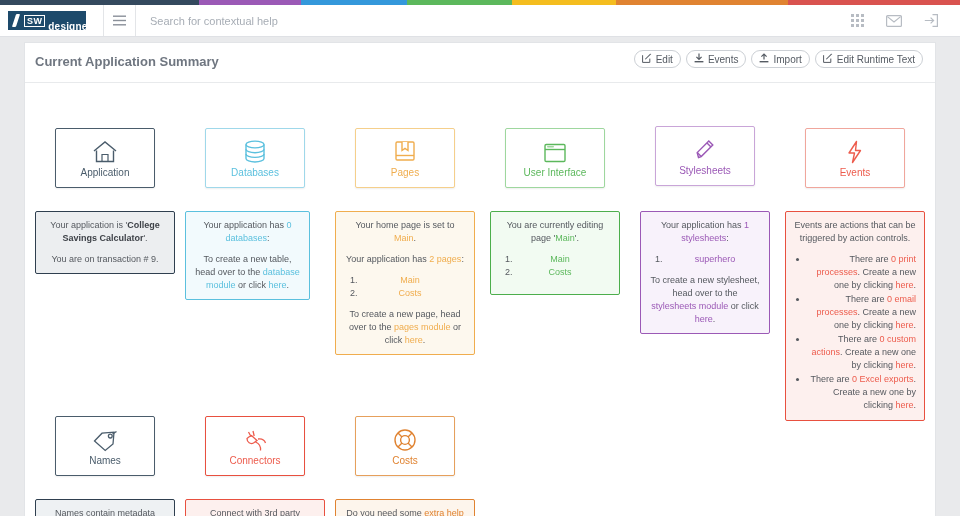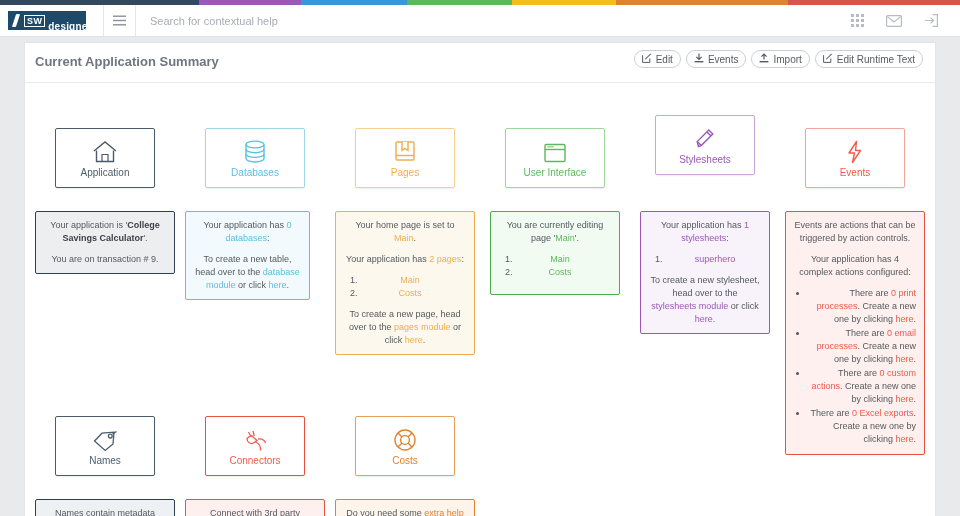--- a/index.html
+++ b/index.html
@@ -279,21 +279,21 @@
           </g>
               <g fill="#9ed79e">
                 <rect x="4" y="4" width="7" height="1.6" rx=".8"></rect>
               </g>
             </svg>
         </span>
         <span class="lbl" style="color:#5cb85c">User Interface</span>
       </div>
     </div>
 
-    <div class="mod" style="left:630px;top:32px">
+    <div class="mod" style="left:630px;top:43px">
       <div class="mod-tile" style="border-color:#c9a5d8">
         <span class="ico">
           <svg width="22" height="24" viewBox="0 0 22 24">
               <g fill="none" stroke="#9b59b6" stroke-width="1.4">
             <path d="M4.5 19.5 L3.2 14.6 L14.8 3 L18.8 7 L7.2 18.6 Z"></path>
                 <path d="M13 5 L17 9"></path>
                 <path d="M3.2 14.6 L7.2 18.6"></path>
           </g>
             </svg>
         </span>
@@ -376,21 +376,20 @@
             <span class="nm" style="color:#9b59b6;padding-right:20px">superhero</span>
           </li>
       </ol>
       <p>
         <span>To create a new stylesheet, head over to the </span><a href="#" style="color:#9b59b6;text-decoration:none">stylesheets module</a><span> or click </span><a href="#" style="color:#9b59b6;text-decoration:none">here</a><span>.</span>
       </p>
     </div>
 
     <div class="panel" style="left:760px;top:128px;width:140px;background:#fdf0ee;border-color:#e8503f">
       <p>Events are actions that can be triggered by action controls.</p>
-      <p>Your application has 4 complex actions configured:</p>
       <ul>
         <li>
           <span>There are </span><span style="color:#ed5c4d">0 print processes</span><span>. Create a new one by clicking </span><a href="#" style="color:#ed5c4d;text-decoration:none">here</a><span>.</span>
         </li>
         <li>
           <span>There are </span><span style="color:#ed5c4d">0 email processes</span><span>. Create a new one by clicking </span><a href="#" style="color:#ed5c4d;text-decoration:none">here</a><span>.</span>
         </li>
         <li>
           <span>There are </span><span style="color:#ed5c4d">0 custom actions</span><span>. Create a new one by clicking </span><a href="#" style="color:#ed5c4d;text-decoration:none">here</a><span>.</span>
         </li>

